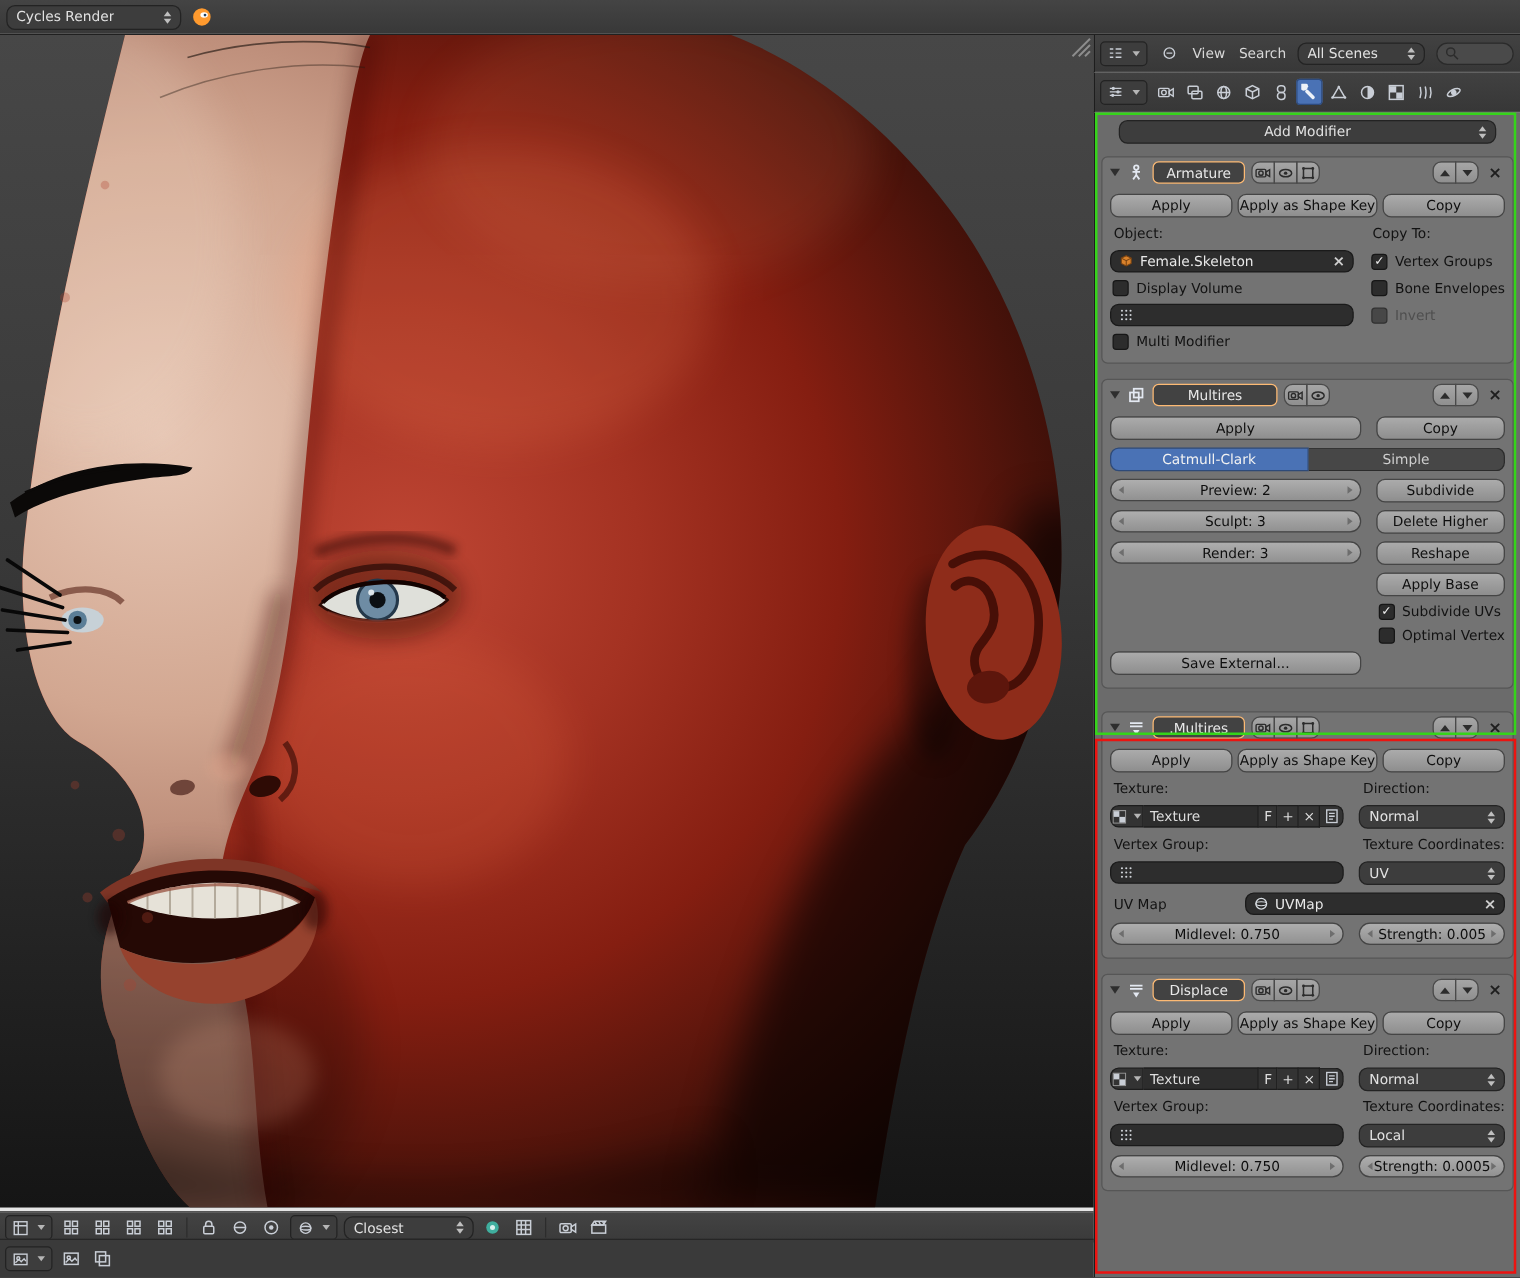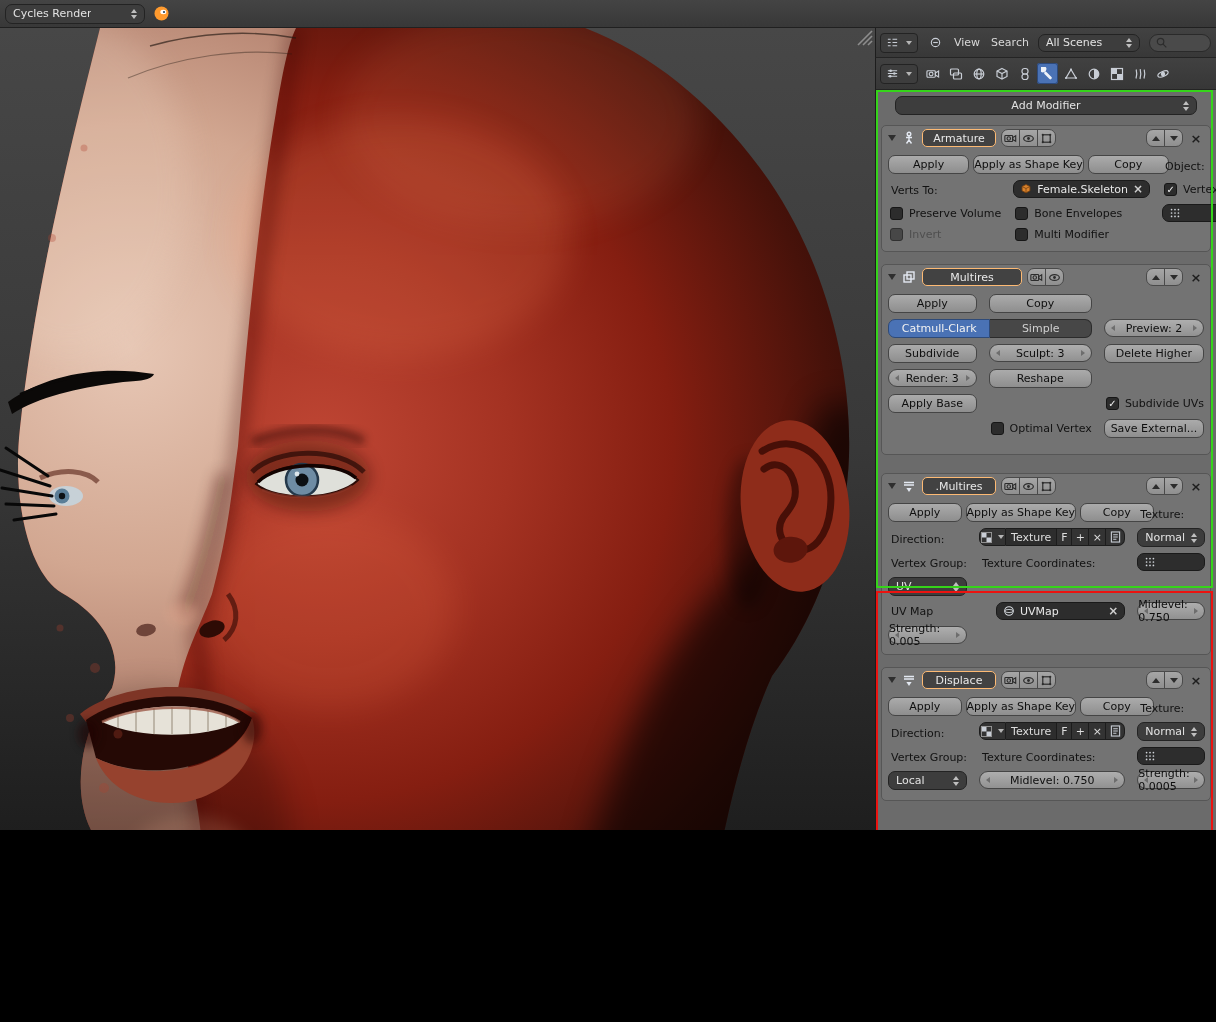--- a/index.html
+++ b/index.html
@@ -1,18 +1,18 @@
 <!DOCTYPE html>
 <html><head>
 <meta charset="utf-8">
 <style>
   *{box-sizing:border-box;margin:0;padding:0}
   html,body{background:#000}
   body{font-family:"DejaVu Sans","Liberation Sans",sans-serif;font-size:11px;-webkit-font-smoothing:antialiased}
-  #root{position:relative;width:1216px;height:830px;overflow:hidden;background:#ef4444}
+  #root{position:relative;width:1216px;height:1022px;overflow:hidden;background:#e5e5e5}
   svg{display:block}
 
   
   .dd{height:19px;background:#3d3d3d;border:1px solid #232323;border-radius:7px;color:#e2e2e2;
       display:flex;align-items:center;gap:6px;padding:0 7px;position:relative}
   .dd .txt{white-space:nowrap;overflow:hidden}
   .caret{margin-left:auto;display:flex;flex-direction:column;align-items:center;gap:2px}
   .caret b{display:block;width:0;height:0;border-left:3.5px solid transparent;border-right:3.5px solid transparent}
   .caret .u{border-bottom:4px solid #bfbfbf}
   .caret .d{border-top:4px solid #bfbfbf}
@@ -87,21 +87,21 @@
   .hgrp{display:flex}
   .hbtn{width:19px;height:18px;background:linear-gradient(#a6a6a6,#8f8f8f);border:1px solid #4a4a4a;
       display:flex;align-items:center;justify-content:center;margin-left:-1px}
   .hgrp .hbtn:first-child{border-radius:7px 0 0 7px;margin-left:0}
   .hgrp .hbtn:last-child{border-radius:0 7px 7px 0}
   .hgrp .hbtn:only-child{border-radius:7px}
   .tup{width:0;height:0;border-left:4px solid transparent;border-right:4px solid transparent;border-bottom:5.5px solid #2c2c2c}
   .tdn{width:0;height:0;border-left:4px solid transparent;border-right:4px solid transparent;border-top:5.5px solid #2c2c2c}
   .spacer{flex:1}
   .xbtn{width:16px;text-align:center;color:#1e1e1e;font-size:13px;font-weight:bold}
-  .pbody{display:grid;grid-template-columns:1fr 1fr 1fr;column-gap:12px;row-gap:6px;padding:5px 6px 10px}
+  .pbody{display:grid;grid-template-columns:1fr;column-gap:12px;row-gap:6px;padding:5px 6px 10px}
   .btnrow3{grid-column:1/3;display:flex;gap:4px}
   .btnrow3 .b1{flex:0 0 31%}.btnrow3 .b2{flex:1}.btnrow3 .b3{flex:0 0 31%}
   .seg{grid-column:1/3;display:flex;height:19px}
   .seg .sa{flex:1;display:flex;align-items:center;justify-content:center;background:#4a72b5;color:#f2f2f2;
       border:1px solid #2e4a78;border-radius:7px 0 0 7px}
   .seg .sb{flex:1;display:flex;align-items:center;justify-content:center;background:#474747;color:#cfcfcf;
       border:1px solid #2b2b2b;border-left:none;border-radius:0 7px 7px 0}
   .texrow{display:flex;height:18px}
   .texrow>*{background:#333;border:1px solid #1c1c1c;border-left-width:0;display:flex;align-items:center;justify-content:center;color:#ddd}
   .texrow>*:first-child{border-left-width:1px;border-radius:7px 0 0 7px}
@@ -577,38 +577,38 @@
         </span>
         <span class="xbtn">×</span>
       </div>
       <div class="pbody">
         <div class="btnrow3">
           <div class="btn b1">Apply</div>
           <div class="btn b2">Apply as Shape Key</div>
           <div class="btn b3">Copy</div>
         </div>
         <div class="label">Object:</div>
-        <div class="label">Verts To:</div>
+        <div class="label">Copy To:</div>
         <div class="dfield">
           <span>
               <svg width="12" height="12" viewBox="0 0 14 14">
                 <path d="M7 1.8l4.6 2.3v5L7 11.4 2.4 9.1v-5z" fill="#d9822b" stroke="#7a4413" stroke-width="1"></path>
                 <path d="M2.4 4.1L7 6.4l4.6-2.3M7 6.4v5" fill="none" stroke="#7a4413" stroke-width="1"></path>
               </svg>
             </span>
           <span class="txt">Female.Skeleton</span>
           <span class="xg">×</span>
         </div>
         <div class="cbrow">
           <span class="cb">✓</span>
           <span>Vertex Groups</span>
         </div>
         <div class="cbrow">
           <span class="cb"></span>
-          <span>Preserve Volume</span>
+          <span>Display Volume</span>
         </div>
         <div class="cbrow">
           <span class="cb"></span>
           <span>Bone Envelopes</span>
         </div>
         <div class="dfield">
           <span>
               <svg width="12" height="12" viewBox="0 0 14 14">
                 <g fill="#cfd3d8">
                   <circle cx="3" cy="3" r="1"></circle>

